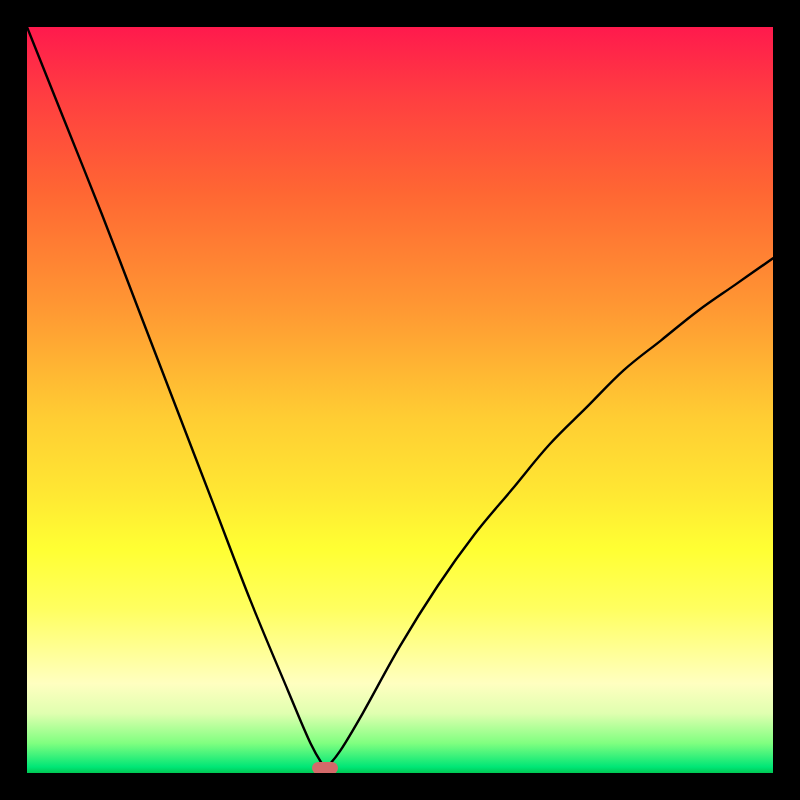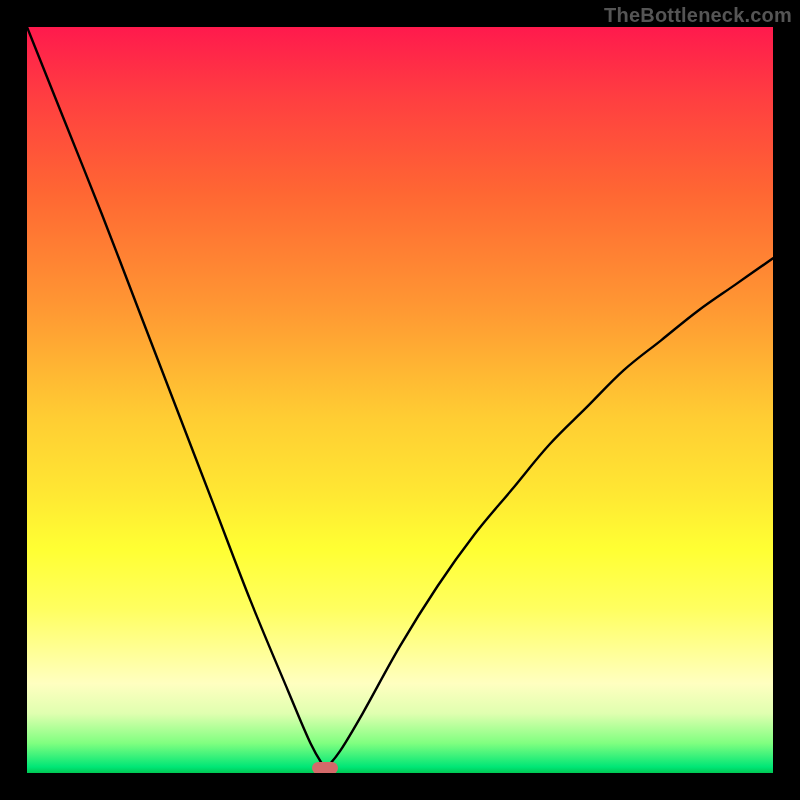--- a/index.html
+++ b/index.html
@@ -65,21 +65,20 @@
     background: #d46a6a;
     border-radius: 6px;
     transform: translate(-50%, -50%);
   }
 </style>
 </head>
 <body>
 
 <div class="outer">
 
-  <div class="watermark">TheBottleneck.com</div>
 
   <div class="plot">
     <svg class="curve" viewBox="0 0 746 746" preserveAspectRatio="none">
       <path id="curve-left" fill="none" stroke="#000" stroke-width="2.4" stroke-linecap="round" stroke-linejoin="round" d="M 0 0 C 6.714 16.785 23.872000000000003 59.68 37.300000000000004 93.25 C 50.72800000000001 126.82 61.17200000000001 152.2586 74.60000000000001 186.5 C 88.028 220.7414 98.472 248.5672 111.89999999999999 283.48 C 125.32799999999999 318.3928 135.77200000000002 345.5472 149.20000000000002 380.46 C 162.62800000000001 415.3728 173.072 442.5272 186.5 477.44 C 199.928 512.3528 210.37199999999999 540.8499999999999 223.79999999999998 574.42 C 237.22799999999998 607.99 250.35759999999996 638.4268000000001 261.09999999999997 663.94 C 271.8424 689.4532 276.766 702.0606 283.48 716.16 C 290.194 730.2593999999999 295.7144 737.5702 298.40000000000003 742.27"></path>
       <path id="curve-right" fill="none" stroke="#000" stroke-width="2.4" stroke-linecap="round" stroke-linejoin="round" d="M 298.40000000000003 742.27 C 301.0856 738.913 306.606 733.691 313.32 723.62 C 320.034 713.549 324.9576 705.1192000000001 335.7 686.32 C 346.44239999999996 667.5208 359.572 642.0075999999999 373 619.18 C 386.428 596.3524 396.872 579.642 410.3 559.5 C 423.728 539.358 434.17199999999997 524.7364 447.59999999999997 507.28 C 461.02799999999996 489.82359999999994 471.47200000000004 478.6336 484.90000000000003 462.52 C 498.32800000000003 446.40639999999996 508.77199999999993 432.5308 522.1999999999999 417.76 C 535.6279999999999 402.9892 546.072 393.888 559.5 380.46 C 572.928 367.032 583.3720000000001 355.24519999999995 596.8000000000001 343.15999999999997 C 610.2280000000001 331.0748 620.672 324.0624 634.1 313.32000000000005 C 647.528 302.5776000000001 657.972 293.55100000000004 671.4 283.48 C 684.828 273.409 695.2719999999999 266.7696 708.6999999999999 257.37 C 722.1279999999999 247.9704 739.286 235.9598 746 231.26"></path>
     </svg>
     <div class="marker" id="marker" style="left: 298.4px; top: 740.778px; background: rgb(212, 106, 106);"></div>
   </div>
 
 </div>

